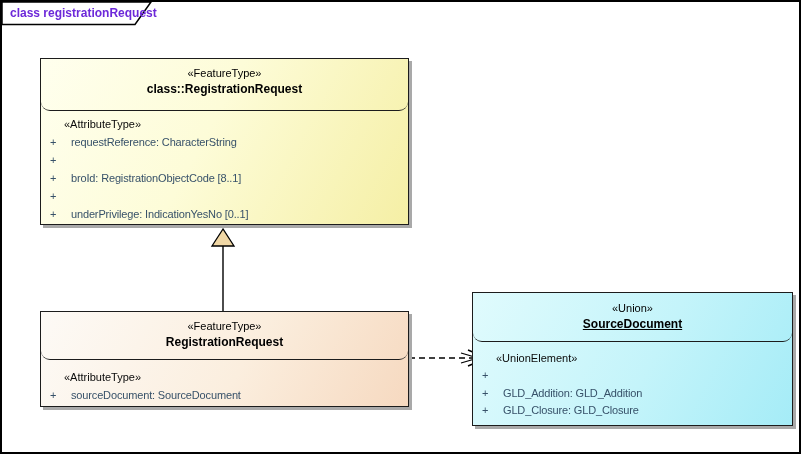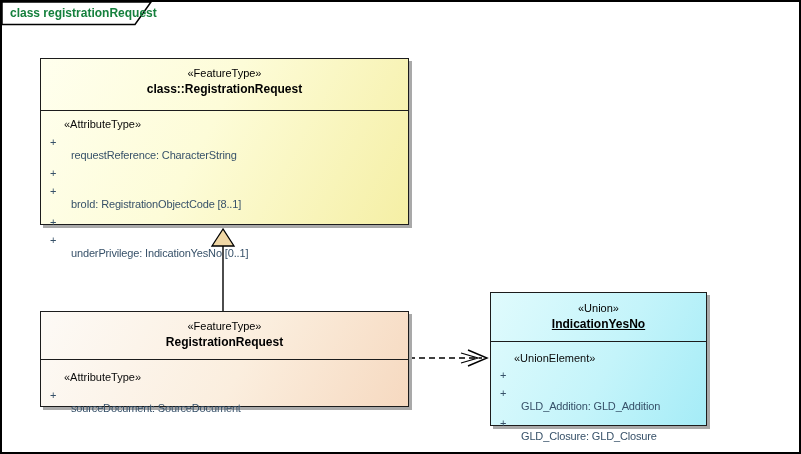--- a/index.html
+++ b/index.html
@@ -14,67 +14,68 @@
     position:absolute;inset:0;
     border:2px solid #000;
     pointer-events:none;
   }
   .overlay{
     position:absolute;left:0;top:0;width:801px;height:454px;
     pointer-events:none;
   }
   .frame-label-text{
     position:absolute;left:10px;top:6px;
-    font-size:12px;font-weight:bold;color:#15803d;
+    font-size:12px;font-weight:bold;color:#6d28d9;
     white-space:nowrap;
   }
   .uml-class{
     position:absolute;
     border:1px solid #1c1c1c;
     box-shadow:3px 3px 0 #a9a9a9;
     box-sizing:border-box;
   }
   .uml-class.brocom{
     left:40px;top:58px;width:369px;height:167px;
     background:linear-gradient(118deg,#ffffee 0%,#fdfcd8 45%,#f5efa5 100%);
   }
   .uml-class.rr{
     left:40px;top:311px;width:369px;height:96px;
     background:linear-gradient(118deg,#fdfaf6 0%,#fbeede 55%,#f6d9c0 100%);
   }
   .uml-class.union{
-    left:490px;top:292px;width:217px;height:134px;
+    left:472px;top:292px;width:321px;height:134px;
     background:linear-gradient(118deg,#e0fbfd 0%,#c4f4fa 55%,#a5ecf7 100%);
   }
   .hdr{
     text-align:center;
     border-bottom:1px solid #1c1c1c;
     box-sizing:border-box;
     padding-top:7px;
+    border-radius:9px;
   }
   .brocom .hdr{height:52px;}
   .rr .hdr{height:48px;}
   .union .hdr{height:49px;padding-top:8px;}
   .stereo{font-size:11px;line-height:15px;color:#000;}
   .cname{font-size:12px;font-weight:bold;line-height:17px;color:#000;}
   .union .cname{text-decoration:underline;}
   .cmp{padding-top:5px;}
   .rr .cmp{padding-top:9px;}
   .union .cmp{padding-top:8px;}
   .cmp-stereo{font-size:11px;line-height:17px;padding-left:23px;color:#0a0a0a;}
   .attr{
     display:flex;
     font-size:11px;line-height:18px;
     padding-left:9px;
     color:#375169;
     white-space:nowrap;
   }
   .union .attr{line-height:17.5px;}
   .vis{width:21px;flex:0 0 21px;}
-  .atext{letter-spacing:-0.15px;margin-top:13px;}
+  .atext{letter-spacing:-0.15px;}
   .atext.tight{letter-spacing:-0.45px;}
 </style>
 </head>
 <body>
 
 <div class="canvas">
 
   <svg class="overlay" viewBox="0 0 801 454" xmlns="http://www.w3.org/2000/svg">
 
     <path d="M2,2 L151,2 L135,24.5 L2,24.5 Z" fill="#ffffff" stroke="#000000" stroke-width="1.5"></path>
@@ -131,21 +132,21 @@
       <div class="attr">
         <span class="vis">+</span>
         <span class="atext">sourceDocument: SourceDocument</span>
       </div>
     </div>
   </div>
 
   <div class="uml-class union">
     <div class="hdr">
       <div class="stereo">«Union»</div>
-      <div class="cname">IndicationYesNo</div>
+      <div class="cname">SourceDocument</div>
     </div>
     <div class="cmp">
       <div class="cmp-stereo">«UnionElement»</div>
       <div class="attr">
         <span class="vis">+</span>
       </div>
       <div class="attr">
         <span class="vis">+</span>
         <span class="atext">GLD_Addition: GLD_Addition</span>
       </div>

